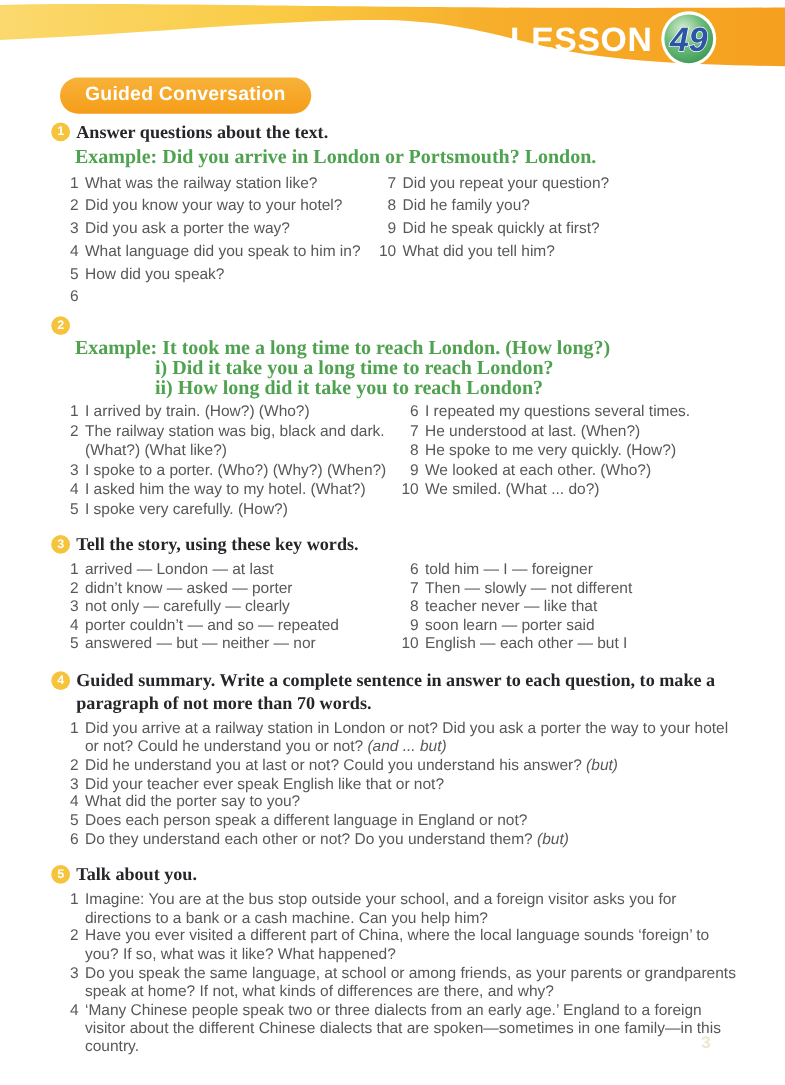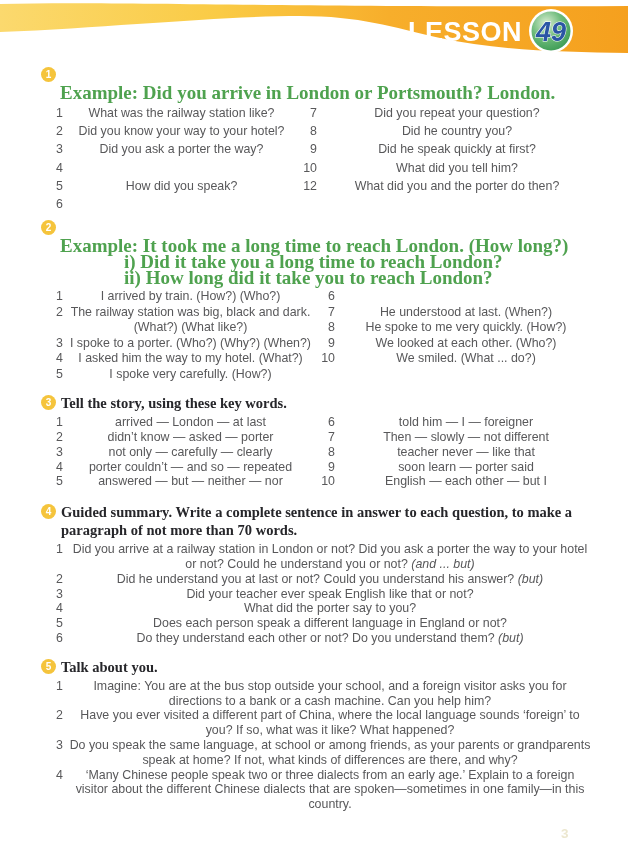--- a/index.html
+++ b/index.html
@@ -48,36 +48,36 @@
     font-family:"Liberation Serif",serif;
     font-size:14.5px;font-weight:bold;
     line-height:18px;
     color:#26262a;
     max-width:532px;
   }
   .example{
     margin:3px 0 2px 19px;
     font-family:"Liberation Serif",serif;
     font-weight:bold;
-    font-size:19px;
+    font-size:16px;
     color:#4fa24f;
   }
   .example .ex-line{display:block;line-height:16px;}
   .example .ex-indent{padding-left:64px;}
   
   .items{margin-top:3px;}
   .cols{display:flex;}
   .col{flex:none;}
   .row{display:flex;color:#58585a;font-size:12.4px;}
   .sec-1 .row{line-height:18.2px;}
   .sec-2 .row{line-height:15.5px;}
   .sec-3 .row{line-height:14.8px;}
   .sec-4 .row,.sec-5 .row{line-height:14.8px;}
   .num{flex:none;width:22px;text-align:right;margin-right:5px;}
-  .txt{flex:1;min-width:0;text-align:center;}
+  .txt{flex:1;min-width:0;}
   .txt .line{display:block;}
   .it{font-style:italic;}
   
   .pageno{
     position:absolute;left:561px;top:826px;
     color:#ece7cf;font-size:13.5px;font-weight:bold;
   }
 </style>
 </head>
 <body>
@@ -100,25 +100,29 @@
         </radialGradient>
       </defs>
       <path d="M0,4 C120,1 300,8 628,6 L628,53 C560,52 495,50 440,38 C392,27 360,16 300,16 C218,16 118,27 0,32 Z" fill="url(#bandGrad)"></path>
       <text x="522" y="41" text-anchor="end" font-family="Liberation Sans, sans-serif" font-size="27" font-weight="bold" fill="#ffffff" letter-spacing="0.5">LESSON</text>
       <circle cx="551" cy="31" r="22" fill="#ffffff"></circle>
       <circle cx="551" cy="31" r="19.5" fill="url(#circGrad)"></circle>
       <text x="551" y="41" text-anchor="middle" font-family="Liberation Sans, sans-serif" font-size="27" font-weight="bold" font-style="italic" fill="#2B55A5" stroke="#ffffff" stroke-width="1" paint-order="stroke">49</text>
     </svg>
   </div>
 
+  <div>
+    <span class="tag">Guided Conversation</span>
+  </div>
 
   <div class="content">
       <div class="section sec-1">
         <div class="sec-head">
           <span class="badge-num">1</span>
+          <h2 class="sec-title">Answer questions about the text.</h2>
         </div>
         <div class="example">
           <span class="ex-line">Example: Did you arrive in London or Portsmouth? London.</span>
         </div>
         <div class="items">
           <div class="cols">
             <div class="col" style="width: 254px;">
               <div class="row">
                 <span class="num">1</span>
                 <span class="txt">
@@ -132,20 +136,23 @@
                 </span>
               </div>
               <div class="row">
                 <span class="num">3</span>
                 <span class="txt">
                   <span class="line">Did you ask a porter the way?</span>
                 </span>
               </div>
               <div class="row">
                 <span class="num">4</span>
+                <span class="txt">
+                  <span class="line">What language did you speak to him in?</span>
+                </span>
               </div>
               <div class="row">
                 <span class="num">5</span>
                 <span class="txt">
                   <span class="line">How did you speak?</span>
                 </span>
               </div>
               <div class="row">
                 <span class="num">6</span>
               </div>
@@ -153,39 +160,33 @@
             <div class="col" style="flex: 1 1 0%;">
               <div class="row">
                 <span class="num">7</span>
                 <span class="txt">
                   <span class="line">Did you repeat your question?</span>
                 </span>
               </div>
               <div class="row">
                 <span class="num">8</span>
                 <span class="txt">
-                  <span class="line">Did he country you?</span>
+                  <span class="line">Did he family you?</span>
                 </span>
               </div>
               <div class="row">
                 <span class="num">9</span>
                 <span class="txt">
                   <span class="line">Did he speak quickly at first?</span>
                 </span>
               </div>
               <div class="row">
                 <span class="num">10</span>
                 <span class="txt">
                   <span class="line">What did you tell him?</span>
-                </span>
-              </div>
-              <div class="row">
-                <span class="num">12</span>
-                <span class="txt">
-                  <span class="line">What did you and the porter do then?</span>
                 </span>
               </div>
             </div>
           </div>
         </div>
       </div>
       <div class="section sec-2">
         <div class="sec-head">
           <span class="badge-num">2</span>
         </div>
@@ -226,20 +227,21 @@
                 <span class="num">5</span>
                 <span class="txt">
                   <span class="line">I spoke very carefully. (How?)</span>
                 </span>
               </div>
             </div>
             <div class="col" style="flex: 1 1 0%;">
               <div class="row">
                 <span class="num">6</span>
                 <span class="txt">
+                  <span class="line">I repeated my questions several times.</span>
                 </span>
               </div>
               <div class="row">
                 <span class="num">7</span>
                 <span class="txt">
                   <span class="line">He understood at last. (When?)</span>
                 </span>
               </div>
               <div class="row">
                 <span class="num">8</span>
@@ -382,21 +384,21 @@
           <div class="row">
             <span class="num">2</span>
             <span class="txt">Have you ever visited a different part of China, where the local language sounds ‘foreign’ to you? If so, what was it like? What happened?</span>
           </div>
           <div class="row">
             <span class="num">3</span>
             <span class="txt">Do you speak the same language, at school or among friends, as your parents or grandparents speak at home? If not, what kinds of differences are there, and why?</span>
           </div>
           <div class="row">
             <span class="num">4</span>
-            <span class="txt">‘Many Chinese people speak two or three dialects from an early age.’ Explain to a foreign visitor about the different Chinese dialects that are spoken—sometimes in one family—in this country.</span>
+            <span class="txt">‘Many Chinese people speak two or three dialects from an early age.’ England to a foreign visitor about the different Chinese dialects that are spoken—sometimes in one family—in this country.</span>
           </div>
         </div>
       </div>
     </div>
 
   <div class="pageno">3</div>
 
 </div>
 
 </body></html>

